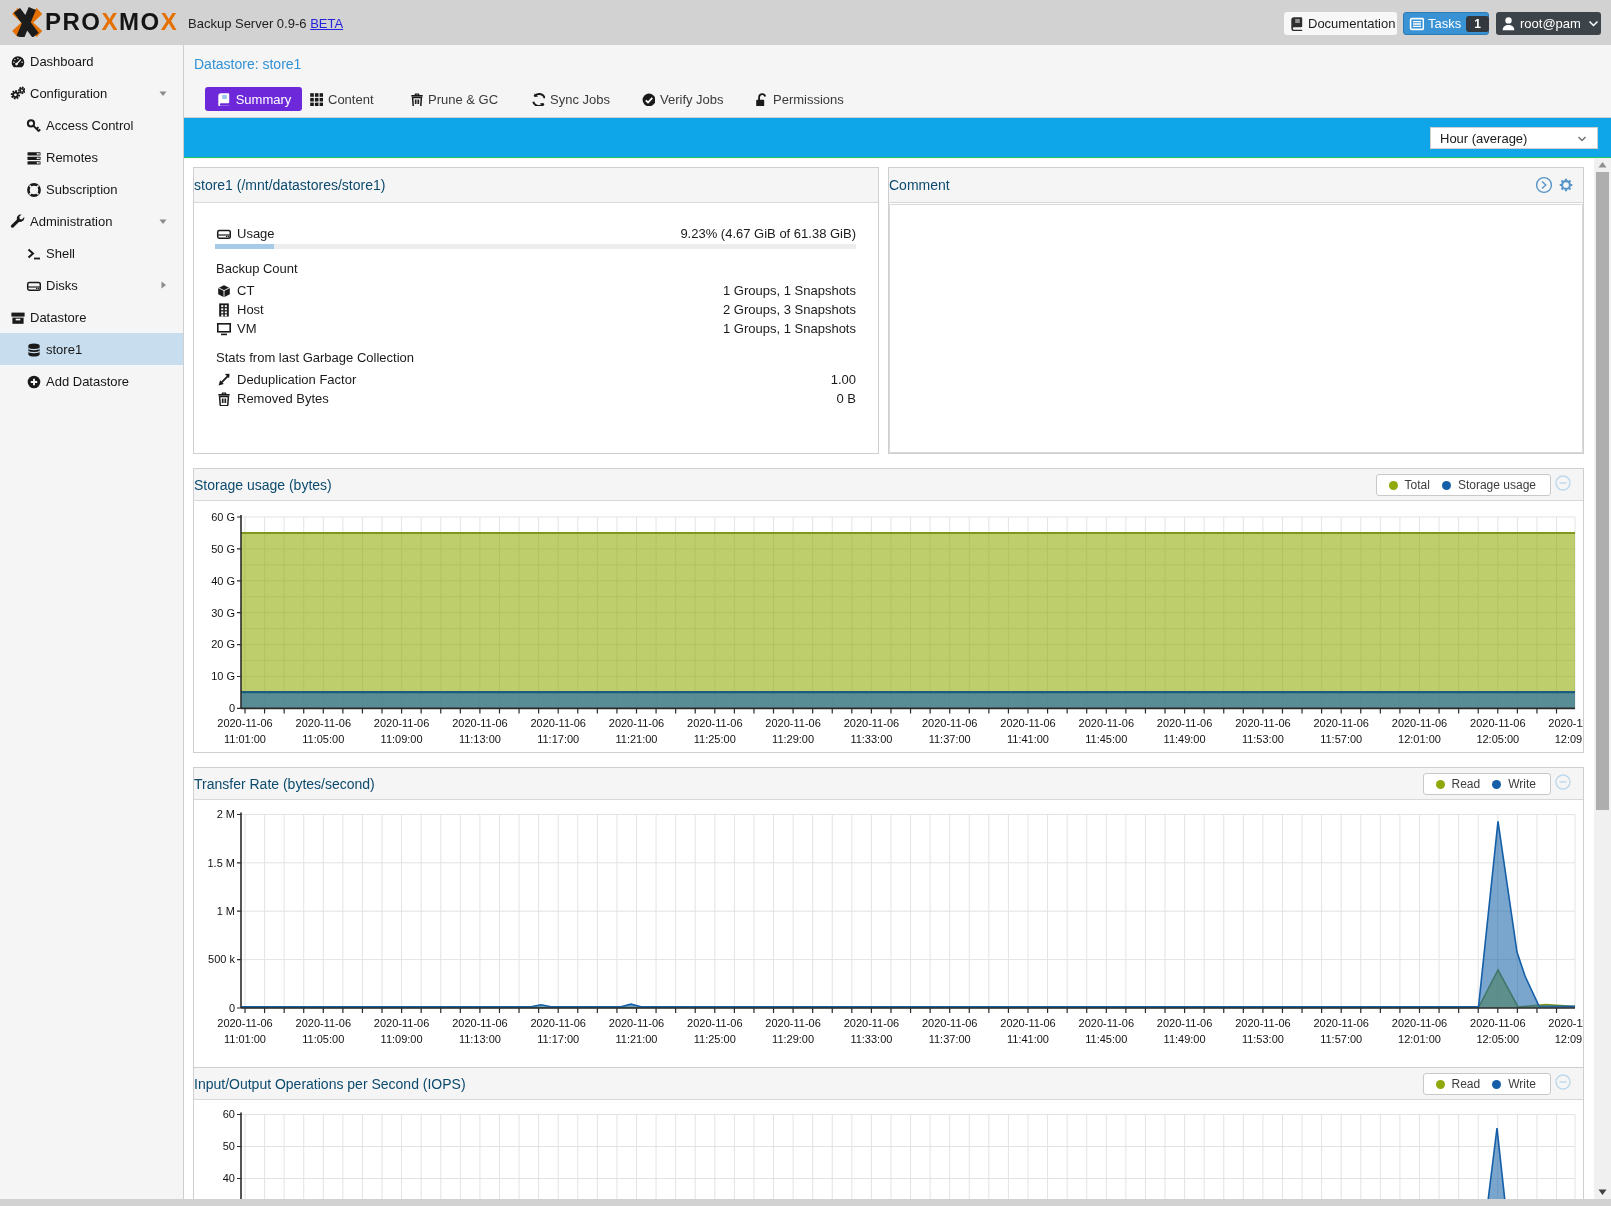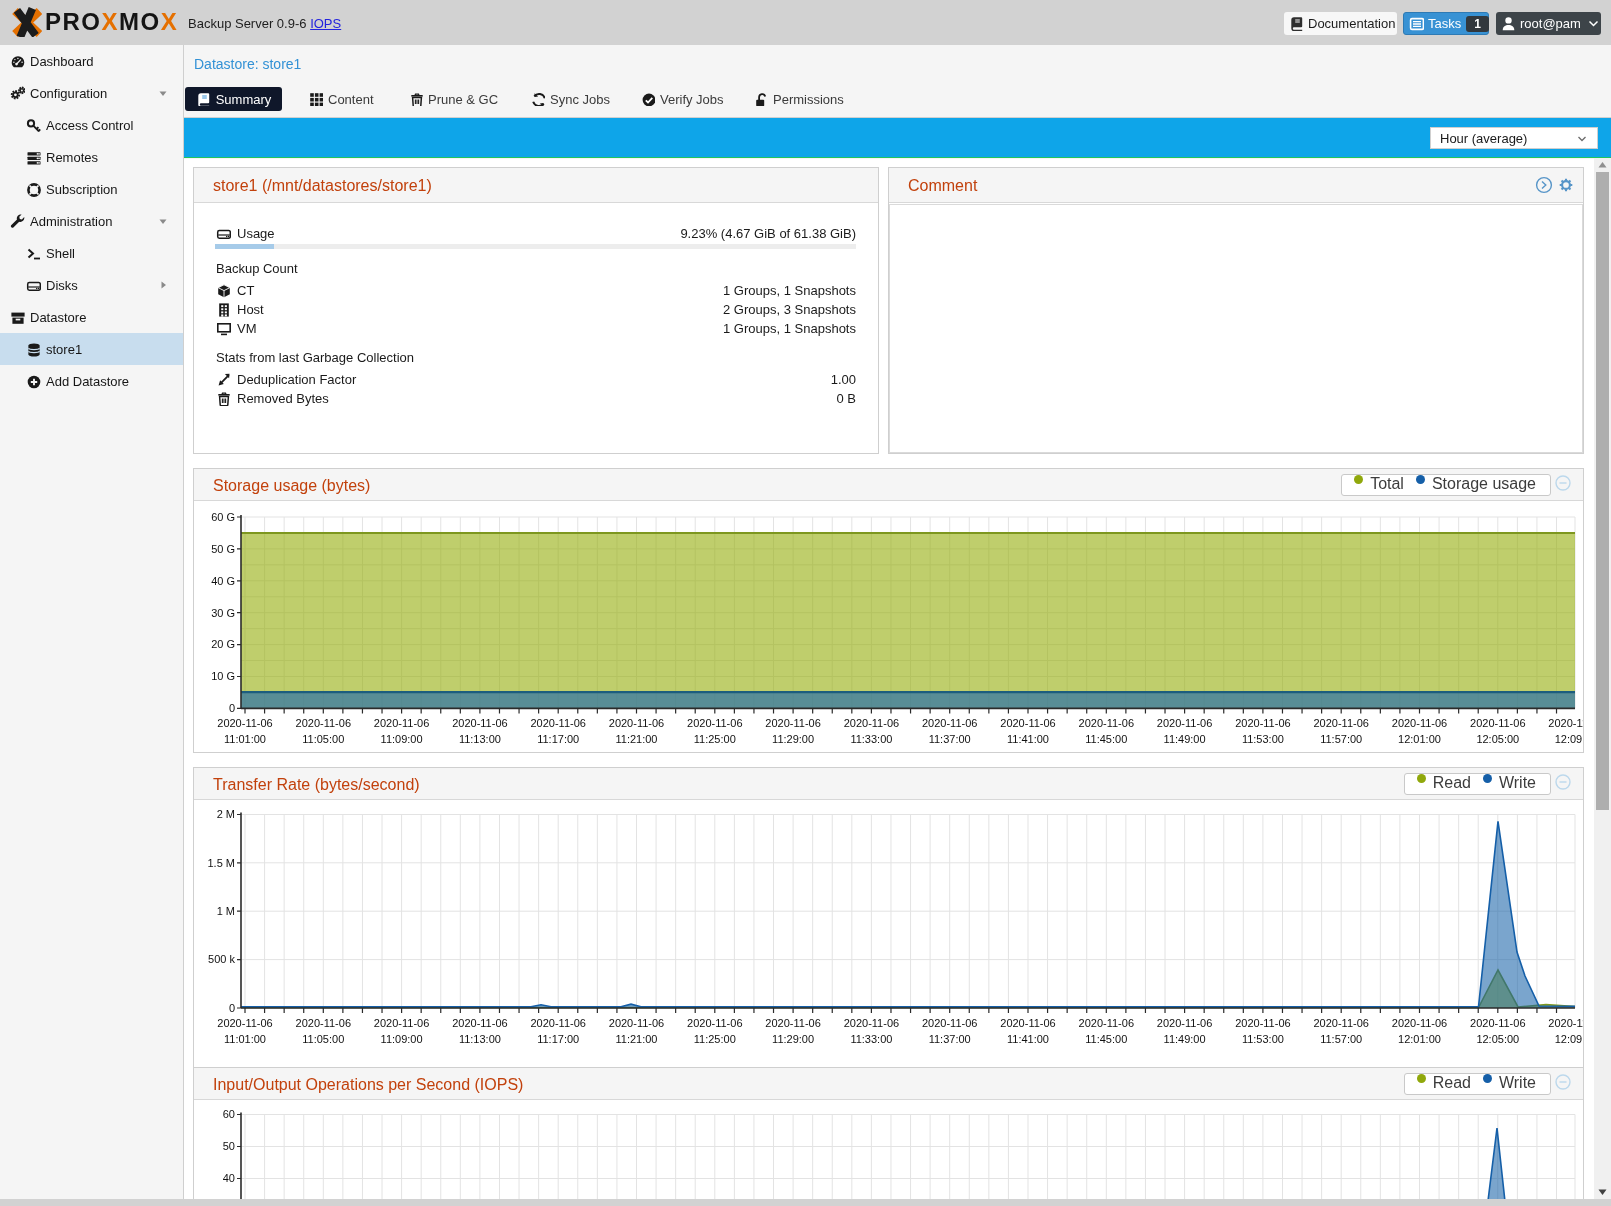--- a/index.html
+++ b/index.html
@@ -18,55 +18,55 @@
  font-size:13px;color:#161616}
 .si .ic{width:15px;height:15px;margin-right:5px;flex:0 0 15px}
 .si .caret{position:absolute;right:14px}
 #main{position:absolute;left:184px;top:45px;width:1427px;height:1161px;background:#f5f5f5}
 #tabstrip{position:absolute;left:0;top:0;width:1427px;height:73px;background:#f5f5f5;
  border-bottom:1px solid #d0d0d0}
 #ptitle{position:absolute;left:10px;top:11px;font-size:14px;color:#3291d5}
 .tab{position:absolute;top:42px;height:24px;display:flex;align-items:center;
  font-size:13px;color:#3a3a3a}
 .tab .ic{width:14px;height:14px;margin-right:5px}
-#tab-sum{left:1px;width:97px;background:#0f172a;border-radius:3px;color:#fff;
+#tab-sum{left:21px;width:97px;background:#6d28d9;border-radius:3px;color:#fff;
  justify-content:center}
 #toolbar{position:absolute;left:0;top:73px;width:1427px;height:40px;background:#0ea5e9;
  border-bottom:1px solid #22c55e}
 #combo{position:absolute;right:13px;top:9px;width:168px;height:22px;background:#fff;
  border:1px solid #cfcfcf;font-size:13px;color:#1a1a1a;display:flex;align-items:center;
  padding-left:9px}
 #body{position:absolute;left:0;top:114px;width:1427px;height:1047px;background:#fff}
 .panel{position:absolute;background:#fff;border:1px solid #cfcfcf}
 .phead{position:absolute;left:0;top:0;width:100%;background:#f5f5f5;
  border-bottom:1px solid #d8d8d8}
-.ptit{position:absolute;left:19px;font-size:16px;color:#c2410c;white-space:nowrap}
+.ptit{position:absolute;left:0;font-size:14px;color:#0c4a6e;white-space:nowrap}
 .legend{position:absolute;height:22px;background:#fff;border:1px solid #c9c9c9;
- border-radius:3px;display:flex;align-items:flex-start;font-size:16px;color:#3c3c3c}
+ border-radius:3px;display:flex;align-items:center;font-size:12px;color:#3c3c3c}
 .dot{width:9px;height:9px;border-radius:50%;display:inline-block}
 .row{position:absolute;display:flex;align-items:center;font-size:13px;color:#1a1a1a}
 .row .ic{width:15px;height:15px;margin-right:6px}
 .rv{position:absolute;font-size:13px;color:#1a1a1a;text-align:right}
 .bold{font-weight:normal}
 svg{display:block;flex:0 0 auto}
 #vscroll{position:absolute;left:1594px;top:158px;width:17px;height:1041px;background:#f0f0f0}
 #vthumb{position:absolute;left:2px;top:14px;width:13px;height:638px;background:#aeaeae}
 #bstrip{position:absolute;left:0;top:1199px;width:1611px;height:7px;background:#d2d2d2}
 </style></head>
 <body>
 
 <div id="hdr">
  <div id="logo">
       <svg width="32" height="30" viewBox="0 0 32 30" style="">
         <path d="M1 4l24.5 23M25.5 4L1 27" stroke="#e57000" stroke-width="8.2" transform="translate(4,0)"></path>
         <path d="M5.5 2l15.5 27M21 2L5.5 29" stroke="#1c1c1c" stroke-width="7.8" transform="translate(3,0) rotate(-7 16 15.5)"></path>
       </svg>
   <span class="lg-word">PRO<span class="o">X</span>MO<span class="o">X</span></span>
  </div>
- <div id="hsub">Backup Server 0.9-6 <a href="#">IOPS</a></div>
+ <div id="hsub">Backup Server 0.9-6 <a href="#">BETA</a></div>
  <div class="hbtn" style="left:1284px;width:113px;background:#f7f7f7;color:#1c1c1c">
    <svg width="15" height="15" viewBox="0 0 15 15" style="margin-right:4px">
         <path d="M5 1.2h7.2a1 1 0 0 1 1 1v8.1a1 1 0 0 1-1 1H5a1.2 1.2 0 0 0 0 2.4h8.2v1.5H5a2.7 2.7 0 0 1-2.7-2.7V3.9A2.7 2.7 0 0 1 5 1.2z" fill="#2e2e2e"></path>
         <path d="M6.2 4h4.6M6.2 6h4.6" stroke="#f7f7f7" stroke-width="1.1"></path>
       </svg>Documentation</div>
  <div class="hbtn" style="left:1403px;width:86px;background:#3892d4;color:#fff;border:1px solid #2e7ab4">
    <svg width="15" height="15" viewBox="0 0 15 15" style="margin-right:4px">
         <rect x="1.6" y="2.6" width="12.8" height="10.8" rx="1.4" fill="none" stroke="#fff" stroke-width="1.6"></rect>
         <path d="M4 5.6h8M4 8h8M4 10.4h8" stroke="#fff" stroke-width="1.3"></path>
       </svg>Tasks

